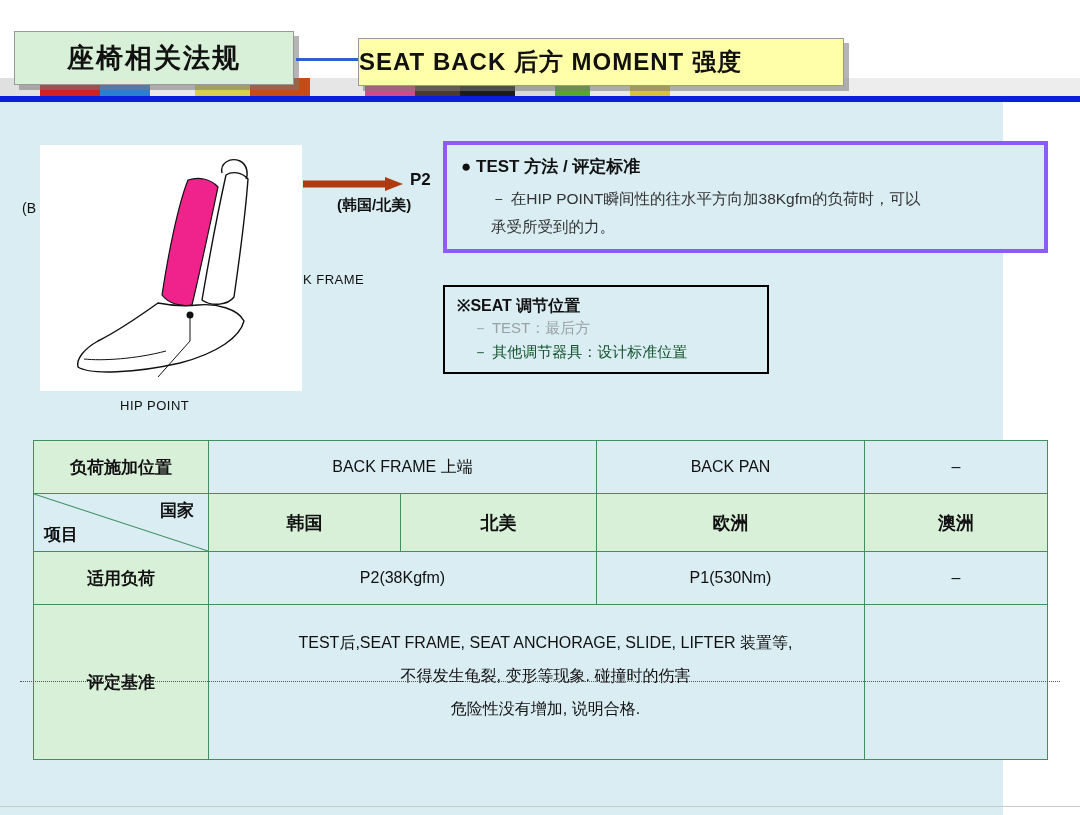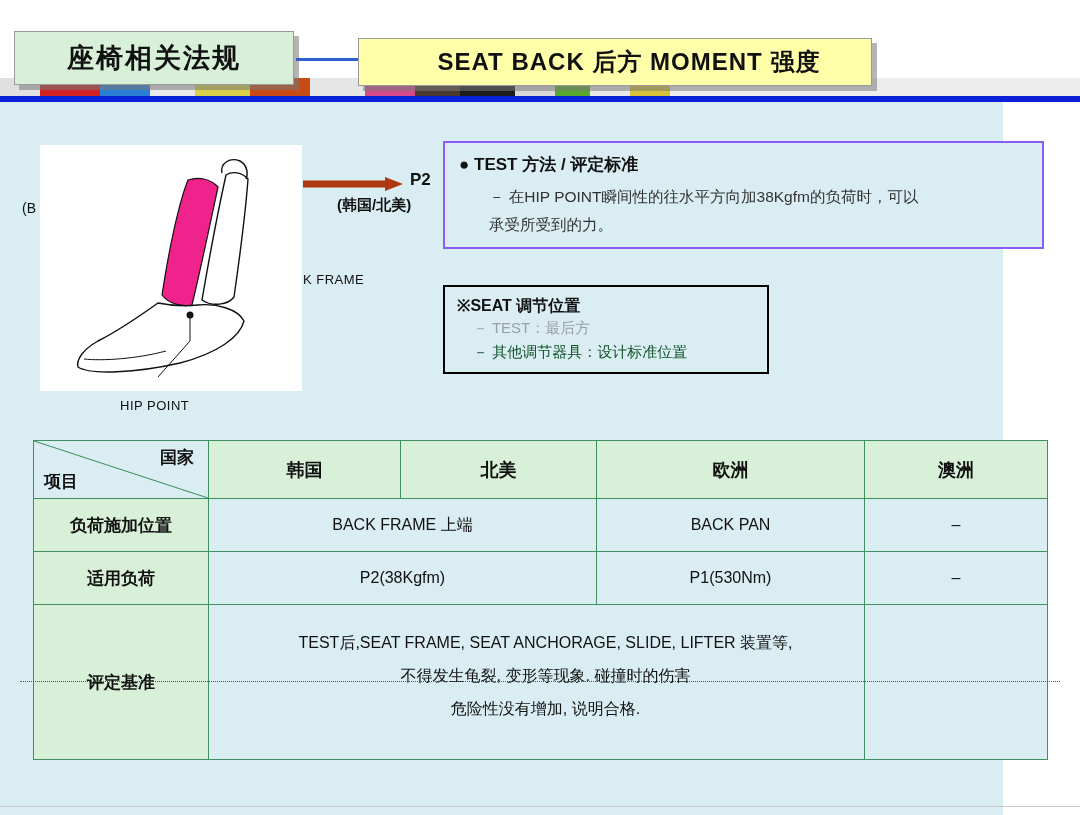--- a/index.html
+++ b/index.html
@@ -37,21 +37,21 @@
   .title-left span{
     font-size:27px;font-weight:bold;color:#111;letter-spacing:2px;
   }
   .connector{
     position:absolute;left:296px;top:58px;width:64px;height:3px;background:#2f5fd0;
   }
   .title-right{
     position:absolute;left:358px;top:38px;width:484px;height:46px;
     background:#ffffaa;border:1px solid #9a9a9a;
     box-shadow:5px 5px 0 rgba(120,120,120,.55);
-    display:flex;align-items:center;justify-content:center;padding-left:28px;
+    display:flex;align-items:center;
   }
   .title-right span{
     font-size:24px;font-weight:bold;color:#111;letter-spacing:1px;
   }
   
   .figure{
     position:absolute;left:40px;top:145px;width:262px;height:246px;
     background:#ffffff;
   }
   .fig-label-hip{
@@ -68,21 +68,21 @@
   }
   .fig-label-p2sub{
     position:absolute;left:337px;top:196px;font-size:15px;font-weight:bold;color:#111;
   }
   .arrow{
     position:absolute;left:303px;top:177px;width:100px;height:14px;
   }
   
   .box-test{
     position:absolute;left:443px;top:141px;width:597px;height:104px;
-    border:2px solid #8b5cf6;background:#d9edf2;
+    border:4px solid #8b5cf6;background:#d9edf2;
   }
   .box-test .line1{
     position:absolute;left:14px;top:10px;font-size:17px;font-weight:bold;color:#111;
   }
   .box-test .line2{
     position:absolute;left:44px;top:40px;width:540px;font-size:15.5px;color:#333;line-height:28px;
   }
   .box-seat{
     position:absolute;left:443px;top:285px;width:322px;height:85px;
     border:2px solid #000000;background:#d9edf2;
@@ -213,40 +213,40 @@
 
   <table class="spec">
     <colgroup>
       <col style="width:175px">
       <col style="width:192px">
       <col style="width:196px">
       <col style="width:268px">
       <col style="width:183px">
     </colgroup>
     <tbody>
+      <tr style="height:53px;">
+        <td class="rowhead">负荷施加位置</td>
+        <td colspan="2">BACK FRAME 上端</td>
+        <td>BACK PAN</td>
+        <td>–</td>
+      </tr>
       <tr>
         <td class="corner">
           <svg class="diag" viewBox="0 0 175 55" preserveAspectRatio="none">
             <line x1="0" y1="0" x2="175" y2="55" stroke="#3f8f5f" stroke-width="1"></line>
           </svg>
           <span class="c-country">国家</span>
           <span class="c-item">项目</span>
         </td>
         <td class="head">韩国</td>
         <td class="head">北美</td>
         <td class="head">欧洲</td>
         <td class="head">澳洲</td>
       </tr>
       <tr style="height:53px;">
-        <td class="rowhead">负荷施加位置</td>
-        <td colspan="2">BACK FRAME 上端</td>
-        <td>BACK PAN</td>
-        <td>–</td>
-      </tr>
-      <tr style="height:53px;">
         <td class="rowhead">适用负荷</td>
         <td colspan="2">P2(38Kgfm)</td>
         <td>P1(530Nm)</td>
         <td>–</td>
       </tr>
       <tr style="height:155px;">
         <td class="rowhead">评定基准</td>
         <td class="criteria" colspan="3">
           <div>TEST后,SEAT FRAME, SEAT ANCHORAGE, SLIDE, LIFTER 装置等,</div>
           <div>不得发生龟裂, 变形等现象. 碰撞时的伤害</div>

